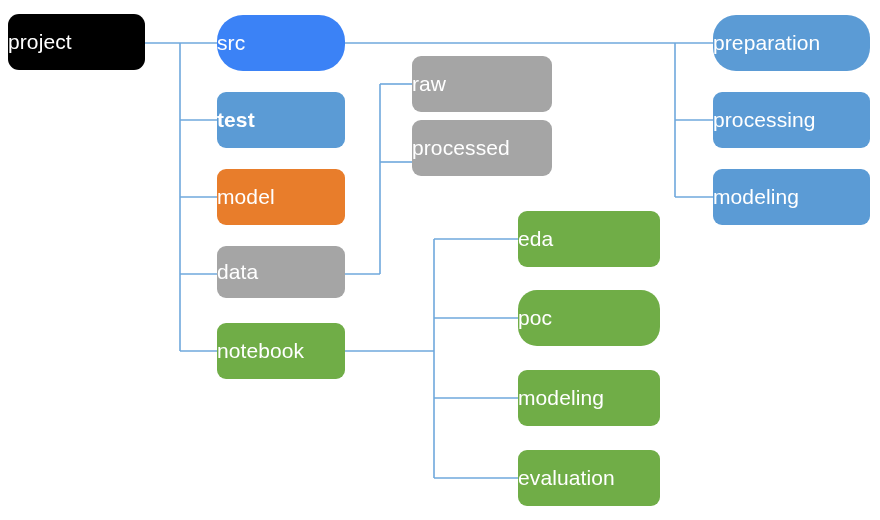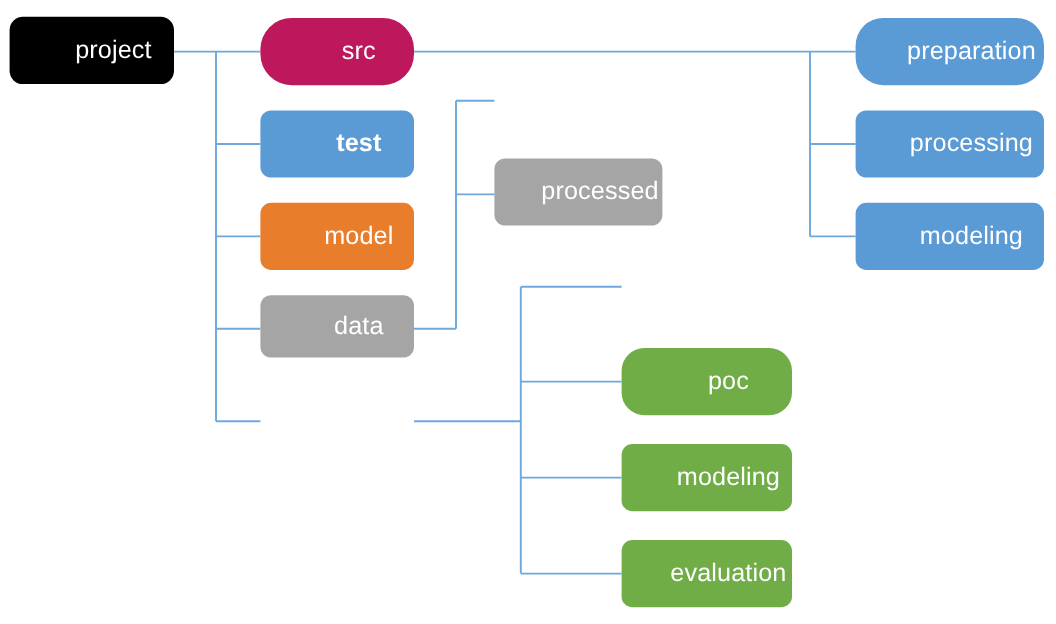--- a/index.html
+++ b/index.html
@@ -26,30 +26,29 @@
     top: 0;
     width: 880px;
     height: 520px;
     pointer-events: none;
   }
   .node {
     position: absolute;
     box-sizing: border-box;
     display: flex;
     align-items: center;
-    justify-content: center;
+    justify-content: flex-start;
     border-radius: 9px;
     color: #ffffff;
     font-size: 21px;
     font-weight: 400;
     letter-spacing: 0.1px;
     line-height: 1;
     white-space: nowrap;
     user-select: none;
-    padding-left: 36px;
   }
   .node-root {
     border-radius: 11px;
   }
   .node-label {
     display: block;
     padding-bottom: 2px;
   }
 </style>
 </head>
@@ -91,42 +90,51 @@
       <path d="M434,318 H518"></path>
       <path d="M434,398 H518"></path>
       <path d="M434,478 H518"></path>
     </g>
   </svg>
 
   <div class="node node-root" style="left:8px; top:14px; width:137px; height:56px; background:#000000;">
     <span class="node-label">project</span>
   </div>
 
-  <div class="node" style="left:217px; top:15px; width:128px; height:56px; background:#be185d;border-radius:26px;">
+  <div class="node" style="left:217px; top:15px; width:128px; height:56px; background:#3b82f6;border-radius:26px;">
     <span class="node-label">src</span>
   </div>
 
   <div class="node" style="left:217px; top:92px; width:128px; height:56px; background:#5B9BD5;font-weight:bold;">
     <span class="node-label">test</span>
   </div>
 
   <div class="node" style="left:217px; top:169px; width:128px; height:56px; background:#E87D2B;">
     <span class="node-label">model</span>
   </div>
 
   <div class="node" style="left:217px; top:246px; width:128px; height:52px; background:#A5A5A5;">
     <span class="node-label">data</span>
   </div>
 
+  <div class="node" style="left:217px; top:323px; width:128px; height:56px; background:#70AD47;">
+    <span class="node-label">notebook</span>
+  </div>
 
+  <div class="node" style="left:412px; top:56px; width:140px; height:56px; background:#A5A5A5;">
+    <span class="node-label">raw</span>
+  </div>
 
-  <div class="node" style="left:412px; top:132px; width:140px; height:56px; background:#A5A5A5;">
+  <div class="node" style="left:412px; top:120px; width:140px; height:56px; background:#A5A5A5;">
     <span class="node-label">processed</span>
   </div>
 
+  <div class="node" style="left:518px; top:211px; width:142px; height:56px; background:#70AD47;">
+    <span class="node-label">eda</span>
+  </div>
 
   <div class="node" style="left:518px; top:290px; width:142px; height:56px; background:#70AD47;border-radius:19px;">
     <span class="node-label">poc</span>
   </div>
 
   <div class="node" style="left:518px; top:370px; width:142px; height:56px; background:#70AD47;">
     <span class="node-label">modeling</span>
   </div>
 
   <div class="node" style="left:518px; top:450px; width:142px; height:56px; background:#70AD47;">

